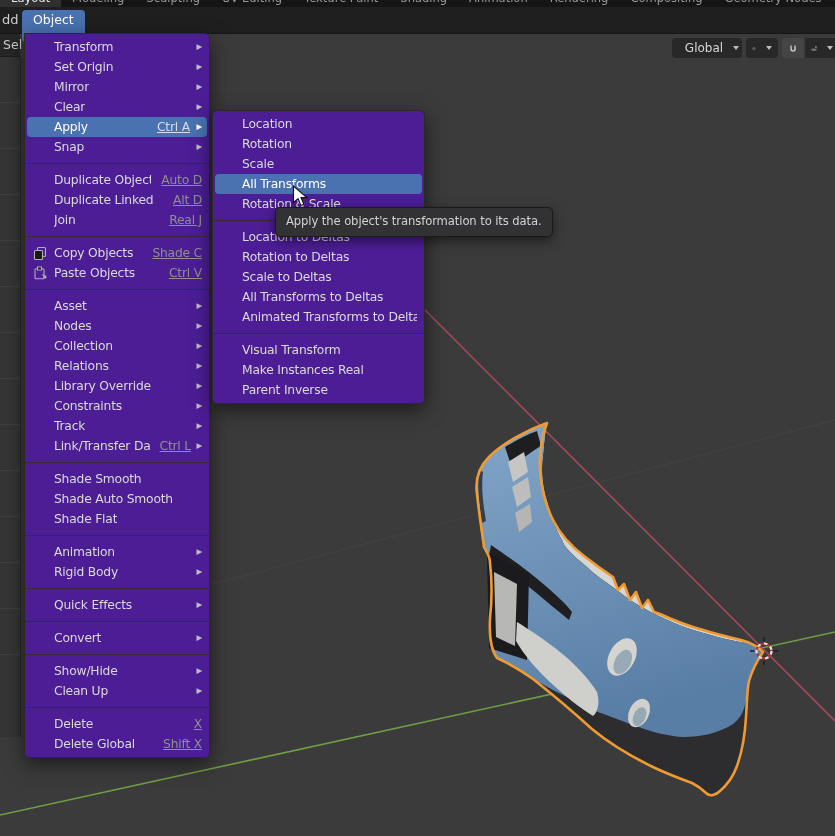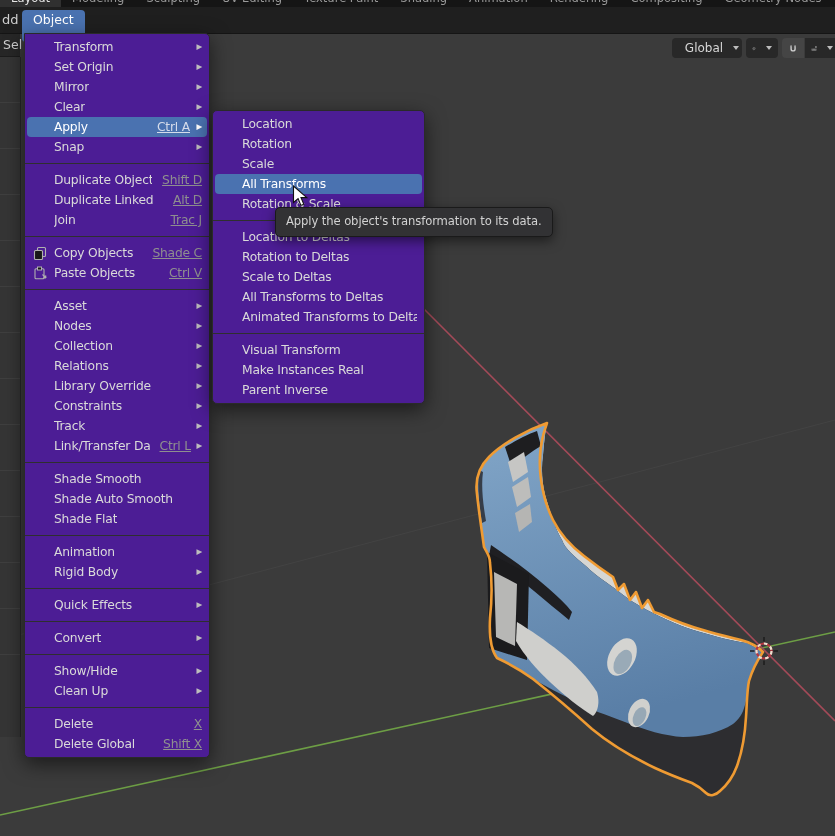--- a/index.html
+++ b/index.html
@@ -239,31 +239,31 @@
     </div>
     <div class="menu-item no-short">
       <span class="mi-icon"></span>
       <span class="mi-label"><span class="mn">S</span>nap</span>
       <span class="mi-arrow">▶</span>
     </div>
     <div class="menu-sep"></div>
     <div class="menu-item">
       <span class="mi-icon"></span>
       <span class="mi-label"><span class="mn">D</span>uplicate Objects</span>
-      <span class="mi-shortcut">Shift D</span>
+      <span class="mi-shortcut">Auto D</span>
     </div>
     <div class="menu-item">
       <span class="mi-icon"></span>
       <span class="mi-label">Duplicate <span class="mn">L</span>inked</span>
       <span class="mi-shortcut">Alt D</span>
     </div>
     <div class="menu-item">
       <span class="mi-icon"></span>
       <span class="mi-label"><span class="mn">J</span>oin</span>
-      <span class="mi-shortcut">Trac J</span>
+      <span class="mi-shortcut">Real J</span>
     </div>
     <div class="menu-sep"></div>
     <div class="menu-item">
       <span class="mi-icon">
         <svg width="14" height="14" viewBox="0 0 14 14">
           <rect x="4.5" y="1.5" width="8" height="9" rx="1" fill="none" stroke="#b0b0b0" stroke-width="1.1"></rect>
           <rect x="1.5" y="4.5" width="8" height="9" rx="1" fill="#181818" stroke="#b0b0b0" stroke-width="1.1"></rect>
         </svg>
       </span>
       <span class="mi-label">Copy <span class="mn">O</span>bjects</span>

